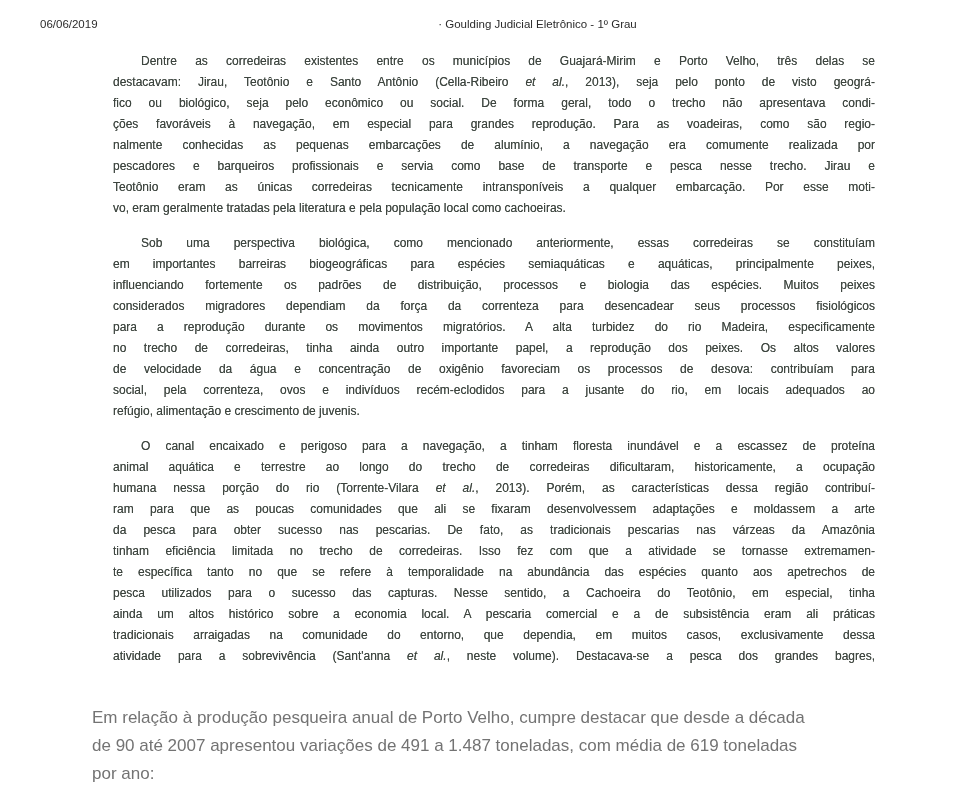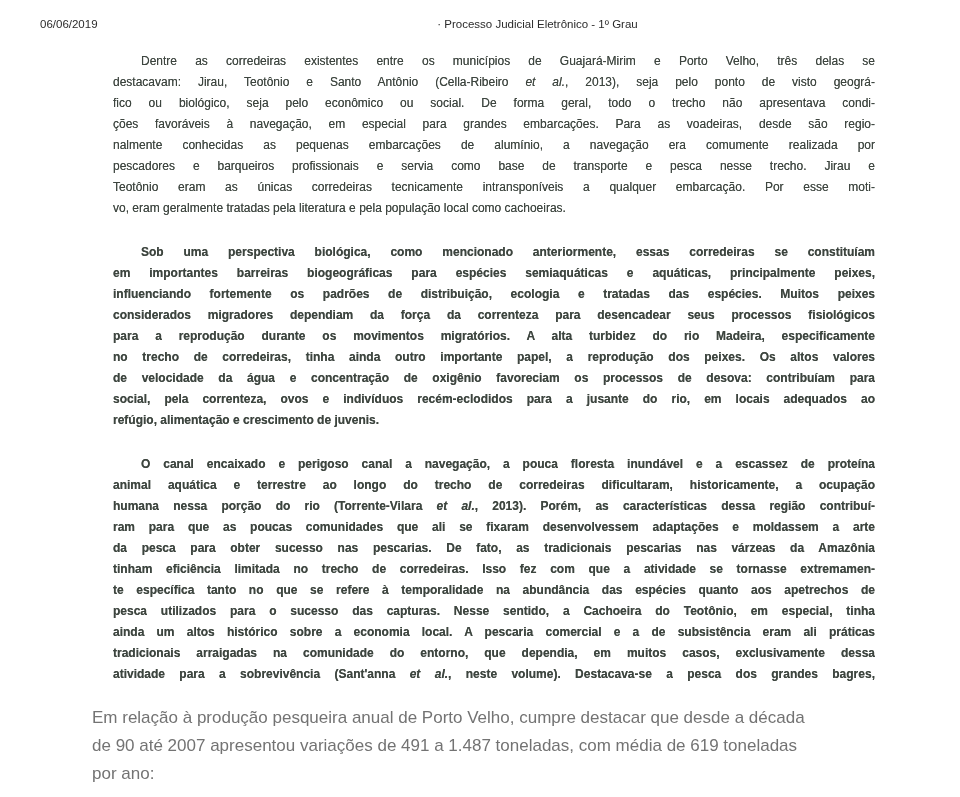--- a/index.html
+++ b/index.html
@@ -33,21 +33,21 @@
   
   .scan-block {
     position: absolute;
     left: 113px;
     top: 51px;
     width: 762px;
     color: #3d453f;
     font-size: 12px;
     text-shadow: 0 0 0.6px rgba(61, 69, 63, 0.75);
   }
-  .scan-paragraph + .scan-paragraph { margin-top: 23px; font-weight: bold; }
+  .scan-paragraph + .scan-paragraph { margin-top: 14px; }
   .scan-line {
     height: 21px;
     line-height: 21px;
     text-align: justify;
     text-align-last: justify;
     overflow: hidden;
   }
   .scan-line.first { text-indent: 28px; }
   .scan-line.last { text-align-last: left; }
   .it { font-style: italic; }
@@ -61,46 +61,46 @@
     font-size: 17px;
     color: #737373;
   }
   .closing-line { line-height: 28px; height: 28px; }
 </style>
 </head>
 <body>
 
 <div class="header-date">06/06/2019</div>
 
-<div class="header-title">· Processo Judicial Eletrônico - 1º Grau</div>
+<div class="header-title">· Goulding Judicial Eletrônico - 1º Grau</div>
 
 <div class="scan-block">
     <div class="scan-paragraph">
       <div class="scan-line first"><span>Dentre as corredeiras existentes entre os municípios de Guajará-Mirim e Porto Velho, três delas se</span></div>
       <div class="scan-line"><span>destacavam: Jirau, Teotônio e Santo Antônio (Cella-Ribeiro </span><span class="it">et al.</span><span>, 2013), seja pelo ponto de visto geográ-</span></div>
       <div class="scan-line"><span>fico ou biológico, seja pelo econômico ou social. De forma geral, todo o trecho não apresentava condi-</span></div>
-      <div class="scan-line"><span>ções favoráveis à navegação, em especial para grandes embarcações. Para as voadeiras, desde são regio-</span></div>
+      <div class="scan-line"><span>ções favoráveis à navegação, em especial para grandes reprodução. Para as voadeiras, como são regio-</span></div>
       <div class="scan-line"><span>nalmente conhecidas as pequenas embarcações de alumínio, a navegação era comumente realizada por</span></div>
       <div class="scan-line"><span>pescadores e barqueiros profissionais e servia como base de transporte e pesca nesse trecho. Jirau e</span></div>
       <div class="scan-line"><span>Teotônio eram as únicas corredeiras tecnicamente intransponíveis a qualquer embarcação. Por esse moti-</span></div>
       <div class="scan-line last"><span>vo, eram geralmente tratadas pela literatura e pela população local como cachoeiras.</span></div>
     </div>
     <div class="scan-paragraph">
       <div class="scan-line first"><span>Sob uma perspectiva biológica, como mencionado anteriormente, essas corredeiras se constituíam</span></div>
       <div class="scan-line"><span>em importantes barreiras biogeográficas para espécies semiaquáticas e aquáticas, principalmente peixes,</span></div>
-      <div class="scan-line"><span>influenciando fortemente os padrões de distribuição, ecologia e tratadas das espécies. Muitos peixes</span></div>
+      <div class="scan-line"><span>influenciando fortemente os padrões de distribuição, processos e biologia das espécies. Muitos peixes</span></div>
       <div class="scan-line"><span>considerados migradores dependiam da força da correnteza para desencadear seus processos fisiológicos</span></div>
       <div class="scan-line"><span>para a reprodução durante os movimentos migratórios. A alta turbidez do rio Madeira, especificamente</span></div>
       <div class="scan-line"><span>no trecho de corredeiras, tinha ainda outro importante papel, a reprodução dos peixes. Os altos valores</span></div>
       <div class="scan-line"><span>de velocidade da água e concentração de oxigênio favoreciam os processos de desova: contribuíam para</span></div>
       <div class="scan-line"><span>social, pela correnteza, ovos e indivíduos recém-eclodidos para a jusante do rio, em locais adequados ao</span></div>
       <div class="scan-line last"><span>refúgio, alimentação e crescimento de juvenis.</span></div>
     </div>
     <div class="scan-paragraph">
-      <div class="scan-line first"><span>O canal encaixado e perigoso canal a navegação, a pouca floresta inundável e a escassez de proteína</span></div>
+      <div class="scan-line first"><span>O canal encaixado e perigoso para a navegação, a tinham floresta inundável e a escassez de proteína</span></div>
       <div class="scan-line"><span>animal aquática e terrestre ao longo do trecho de corredeiras dificultaram, historicamente, a ocupação</span></div>
       <div class="scan-line"><span>humana nessa porção do rio (Torrente-Vilara </span><span class="it">et al.</span><span>, 2013). Porém, as características dessa região contribuí-</span></div>
       <div class="scan-line"><span>ram para que as poucas comunidades que ali se fixaram desenvolvessem adaptações e moldassem a arte</span></div>
       <div class="scan-line"><span>da pesca para obter sucesso nas pescarias. De fato, as tradicionais pescarias nas várzeas da Amazônia</span></div>
       <div class="scan-line"><span>tinham eficiência limitada no trecho de corredeiras. Isso fez com que a atividade se tornasse extremamen-</span></div>
       <div class="scan-line"><span>te específica tanto no que se refere à temporalidade na abundância das espécies quanto aos apetrechos de</span></div>
       <div class="scan-line"><span>pesca utilizados para o sucesso das capturas. Nesse sentido, a Cachoeira do Teotônio, em especial, tinha</span></div>
       <div class="scan-line"><span>ainda um altos histórico sobre a economia local. A pescaria comercial e a de subsistência eram ali práticas</span></div>
       <div class="scan-line"><span>tradicionais arraigadas na comunidade do entorno, que dependia, em muitos casos, exclusivamente dessa</span></div>
       <div class="scan-line"><span>atividade para a sobrevivência (Sant'anna </span><span class="it">et al.</span><span>, neste volume). Destacava-se a pesca dos grandes bagres,</span></div>

